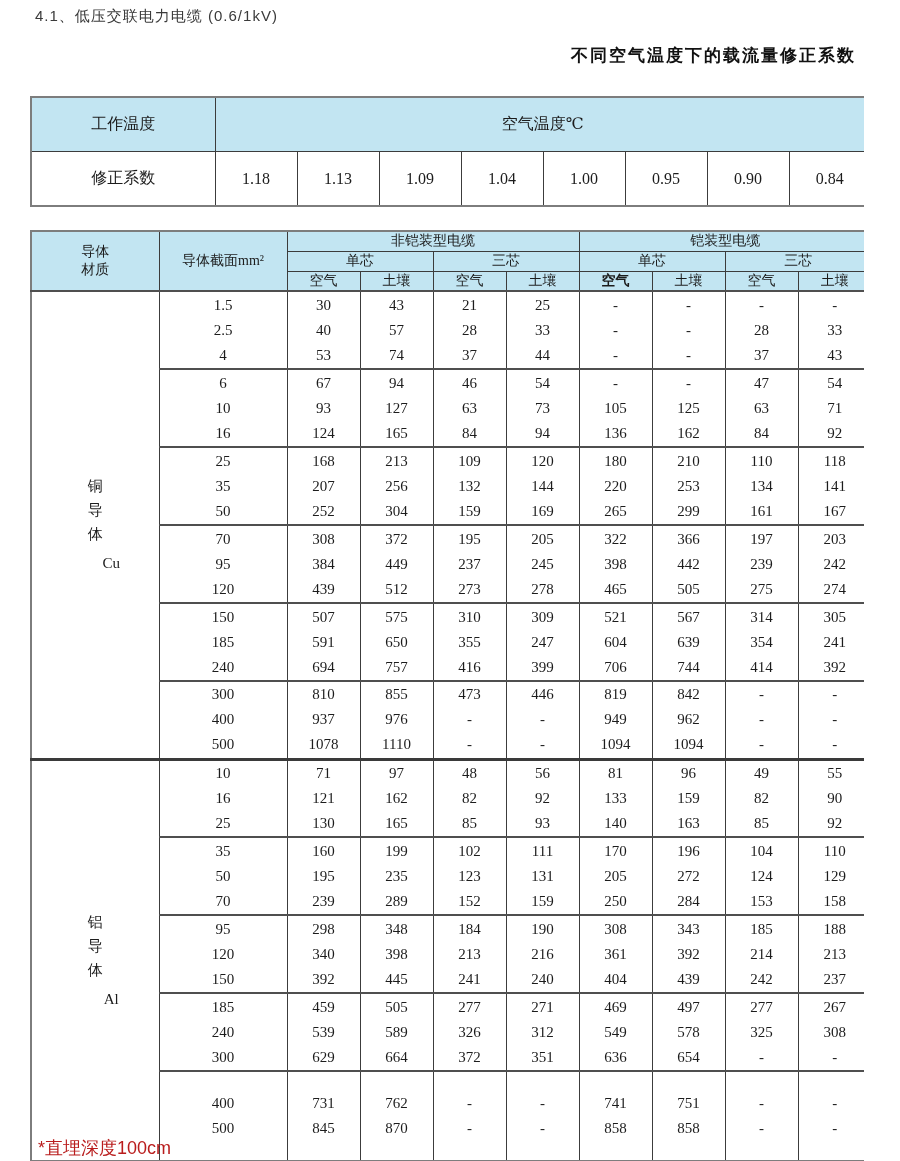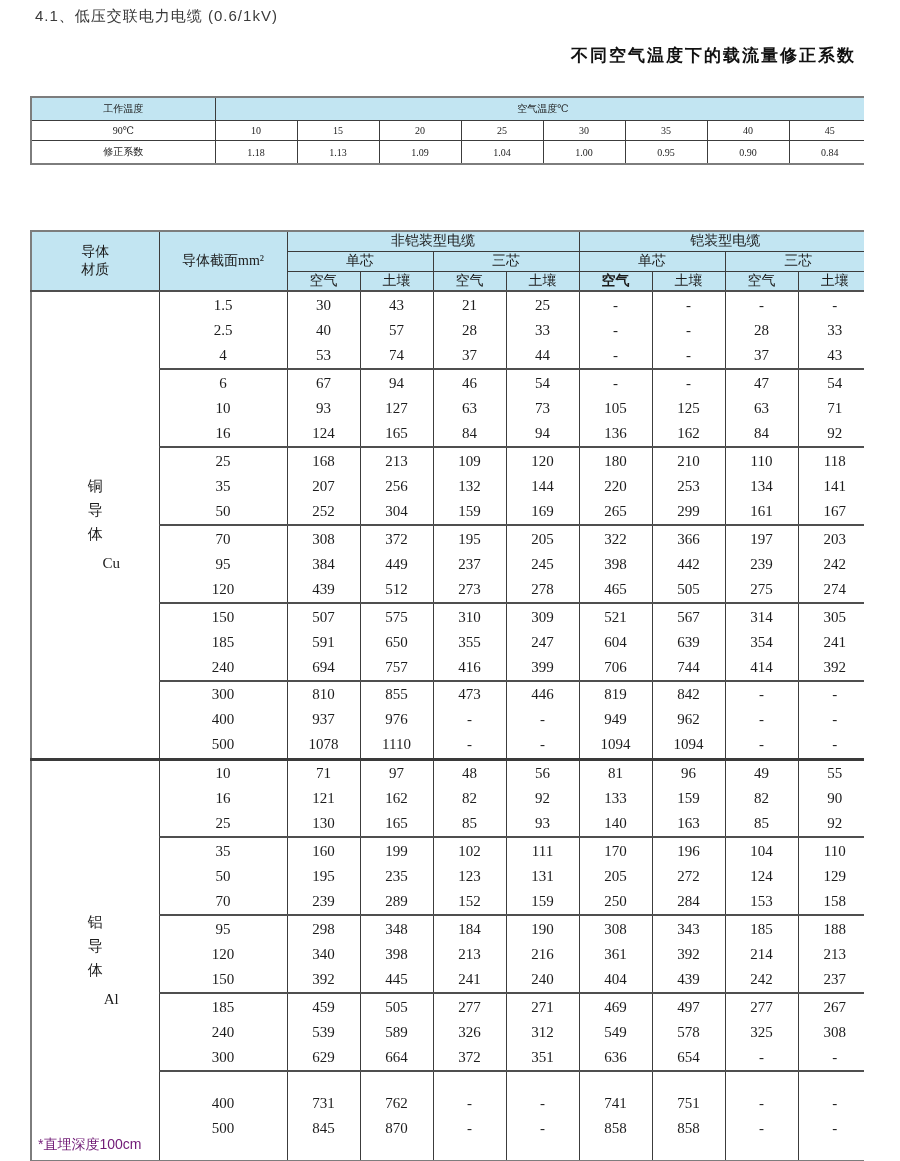--- a/index.html
+++ b/index.html
@@ -20,34 +20,34 @@
   .doc-subtitle {
     position: absolute; right: 8px; top: 44px;
     font-family: "Liberation Sans", "DejaVu Sans", sans-serif;
     font-size: 17px; font-weight: bold; color: #111;
     letter-spacing: 2px;
     margin-left: 12px;
   }
   .footnote {
     position: absolute; left: 38px; top: 1136px;
     font-family: "Liberation Sans", "DejaVu Sans", sans-serif;
-    font-size: 14px; color: #701a75;
+    font-size: 18px; color: #b91c1c;
   }
 
   table { border-collapse: collapse; table-layout: fixed; }
 
   
   .correction {
     position: absolute; left: 30px; top: 96px; width: 840px;
     border: 2px solid #7d7d7d;
   }
   .correction td {
     border: 1px solid #3c3c3c;
     text-align: center; vertical-align: middle;
-    font-size: 10px; height: 18px; padding: 4px;
+    font-size: 16px; height: 18px; padding: 16px;
   }
   .correction tr.hdr td { background: #c2e5f2; }
 
   
   .capacity {
     position: absolute; left: 30px; top: 198px; width: 841px;
     border: 2px solid #7d7d7d;
     margin-top: 32px;
   }
   .capacity th {
@@ -88,31 +88,20 @@
       <col style="width:82px">
         <col style="width:82px">
         <col style="width:82px">
         <col style="width:82px">
     </colgroup>
     <tbody>
       <tr class="hdr">
         <td>工作温度</td>
         <td colspan="8">空气温度℃</td>
       </tr>
-      <tr id="temp-row">
-        <td>90℃</td>
-      <td>10</td>
-          <td>15</td>
-          <td>20</td>
-          <td>25</td>
-          <td>30</td>
-          <td>35</td>
-          <td>40</td>
-          <td>45</td>
-        </tr>
       <tr id="coeff-row">
         <td>修正系数</td>
       <td>1.18</td>
           <td>1.13</td>
           <td>1.09</td>
           <td>1.04</td>
           <td>1.00</td>
           <td>0.95</td>
           <td>0.90</td>
           <td>0.84</td>

